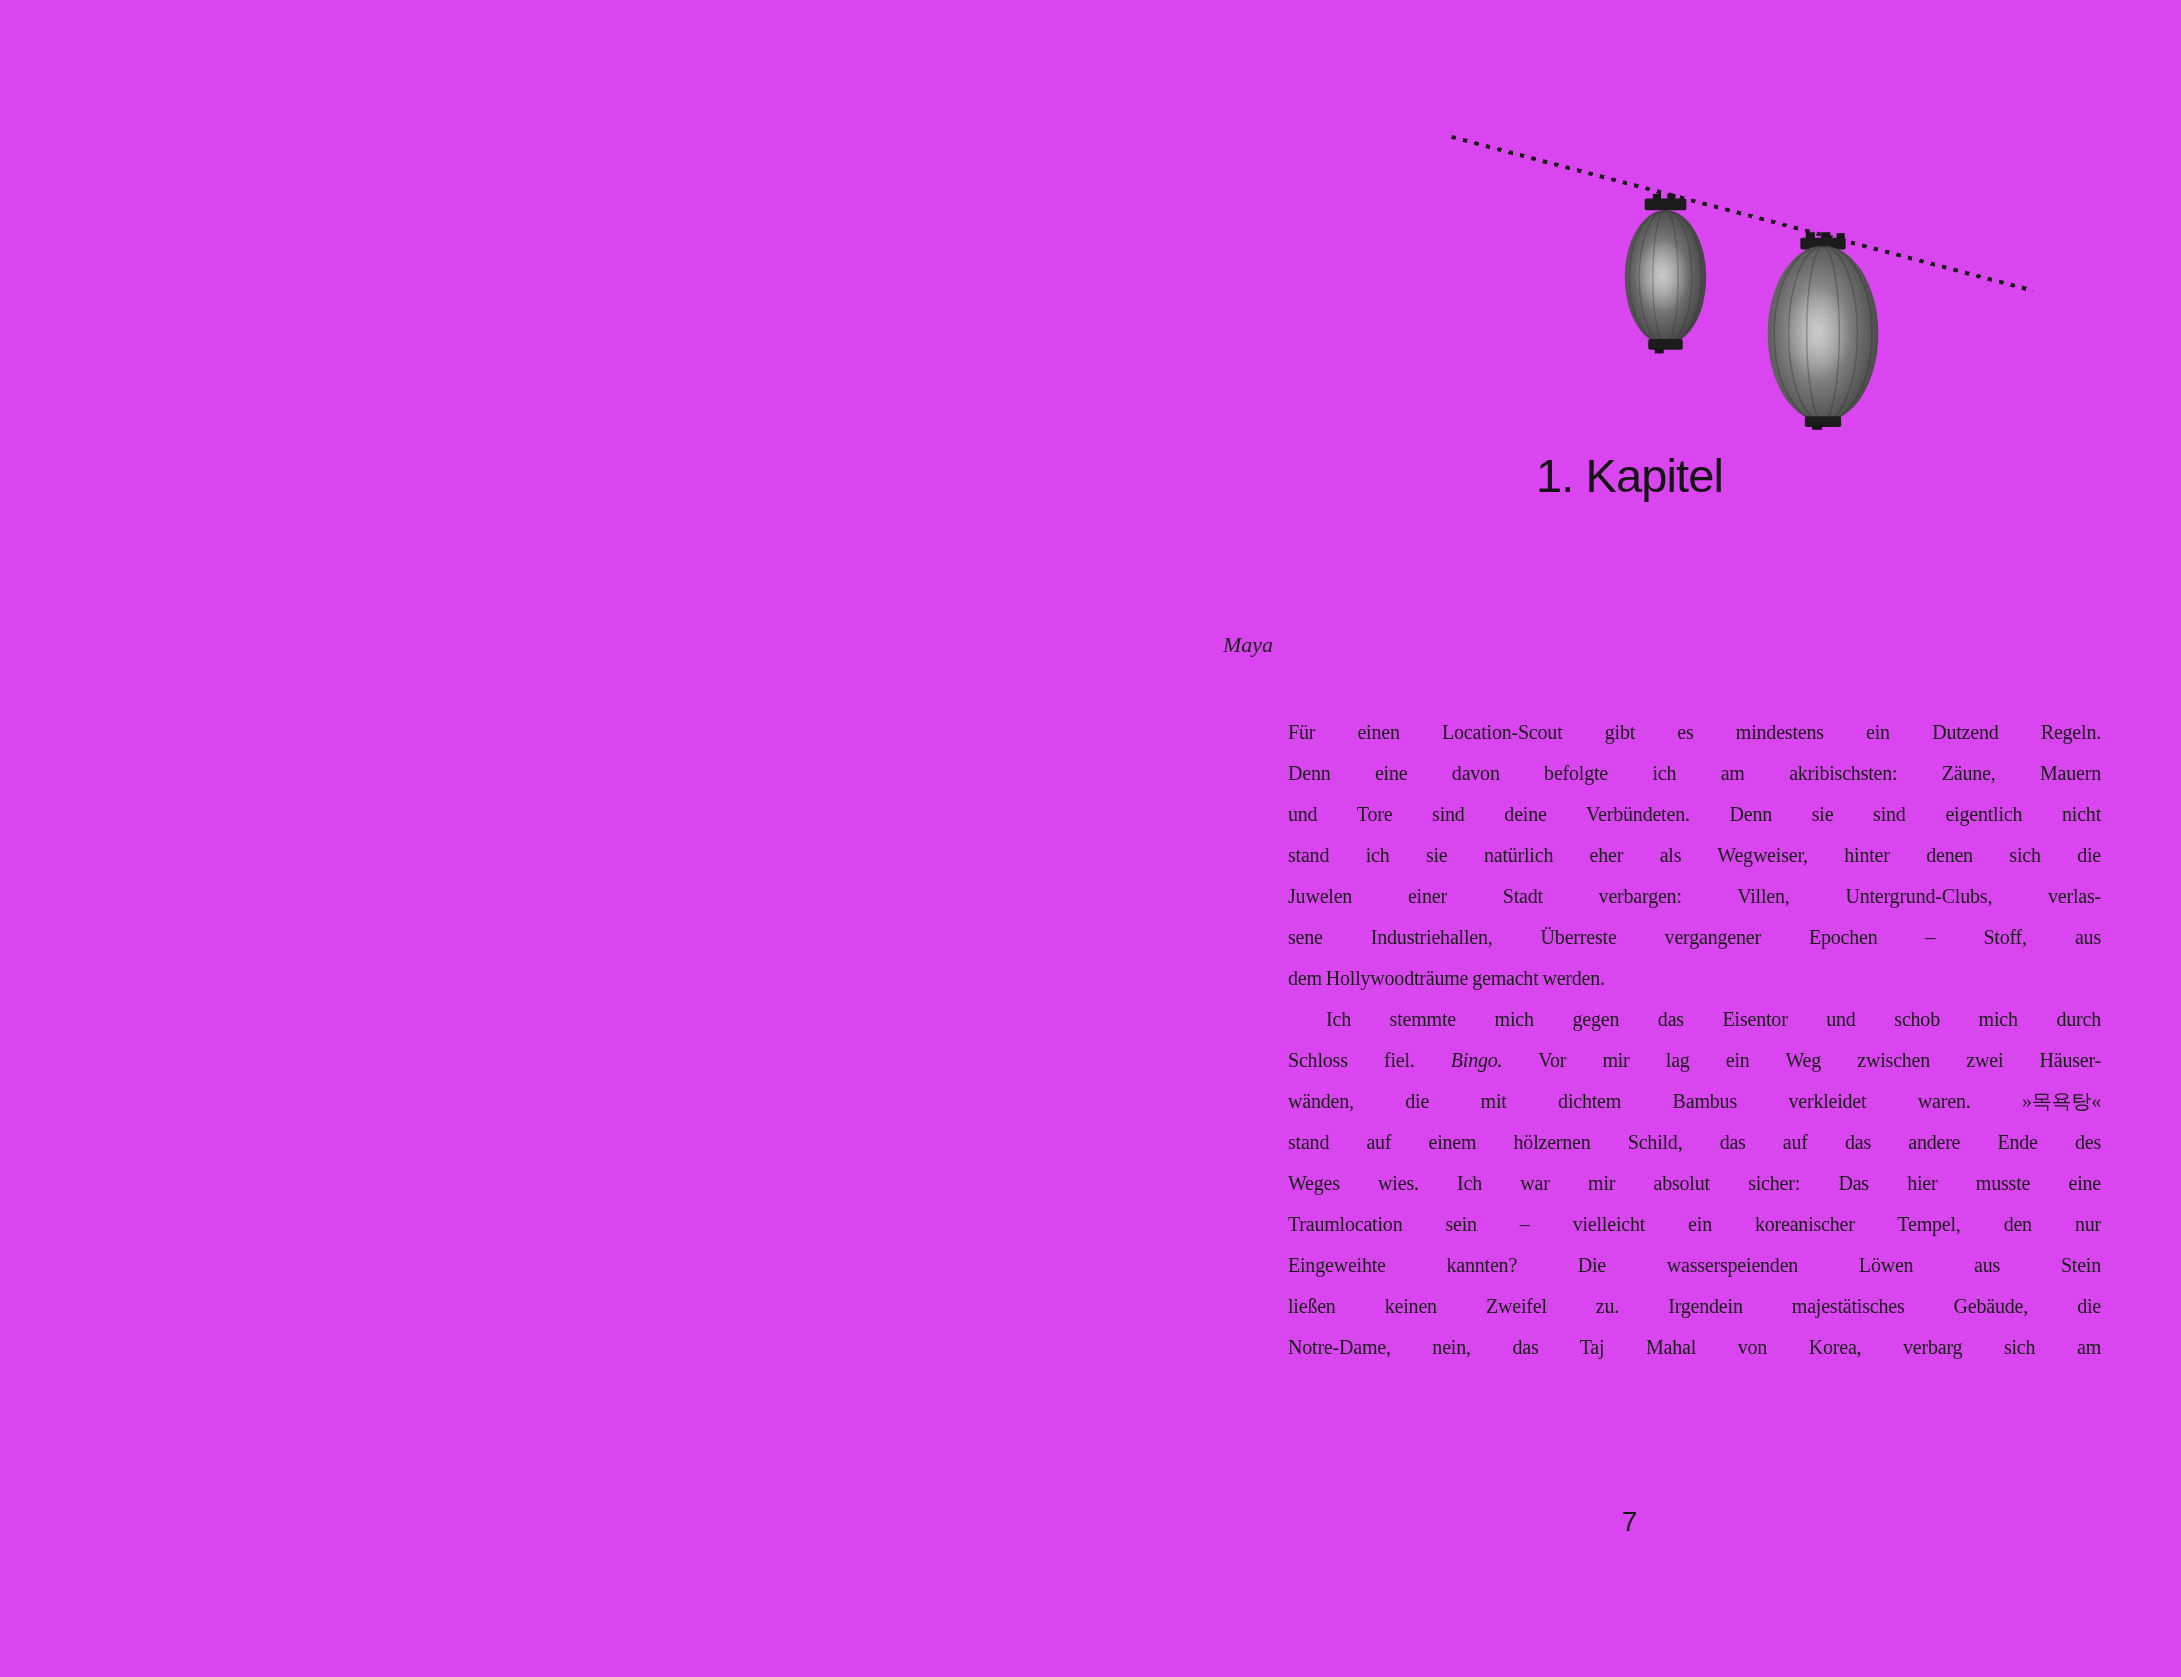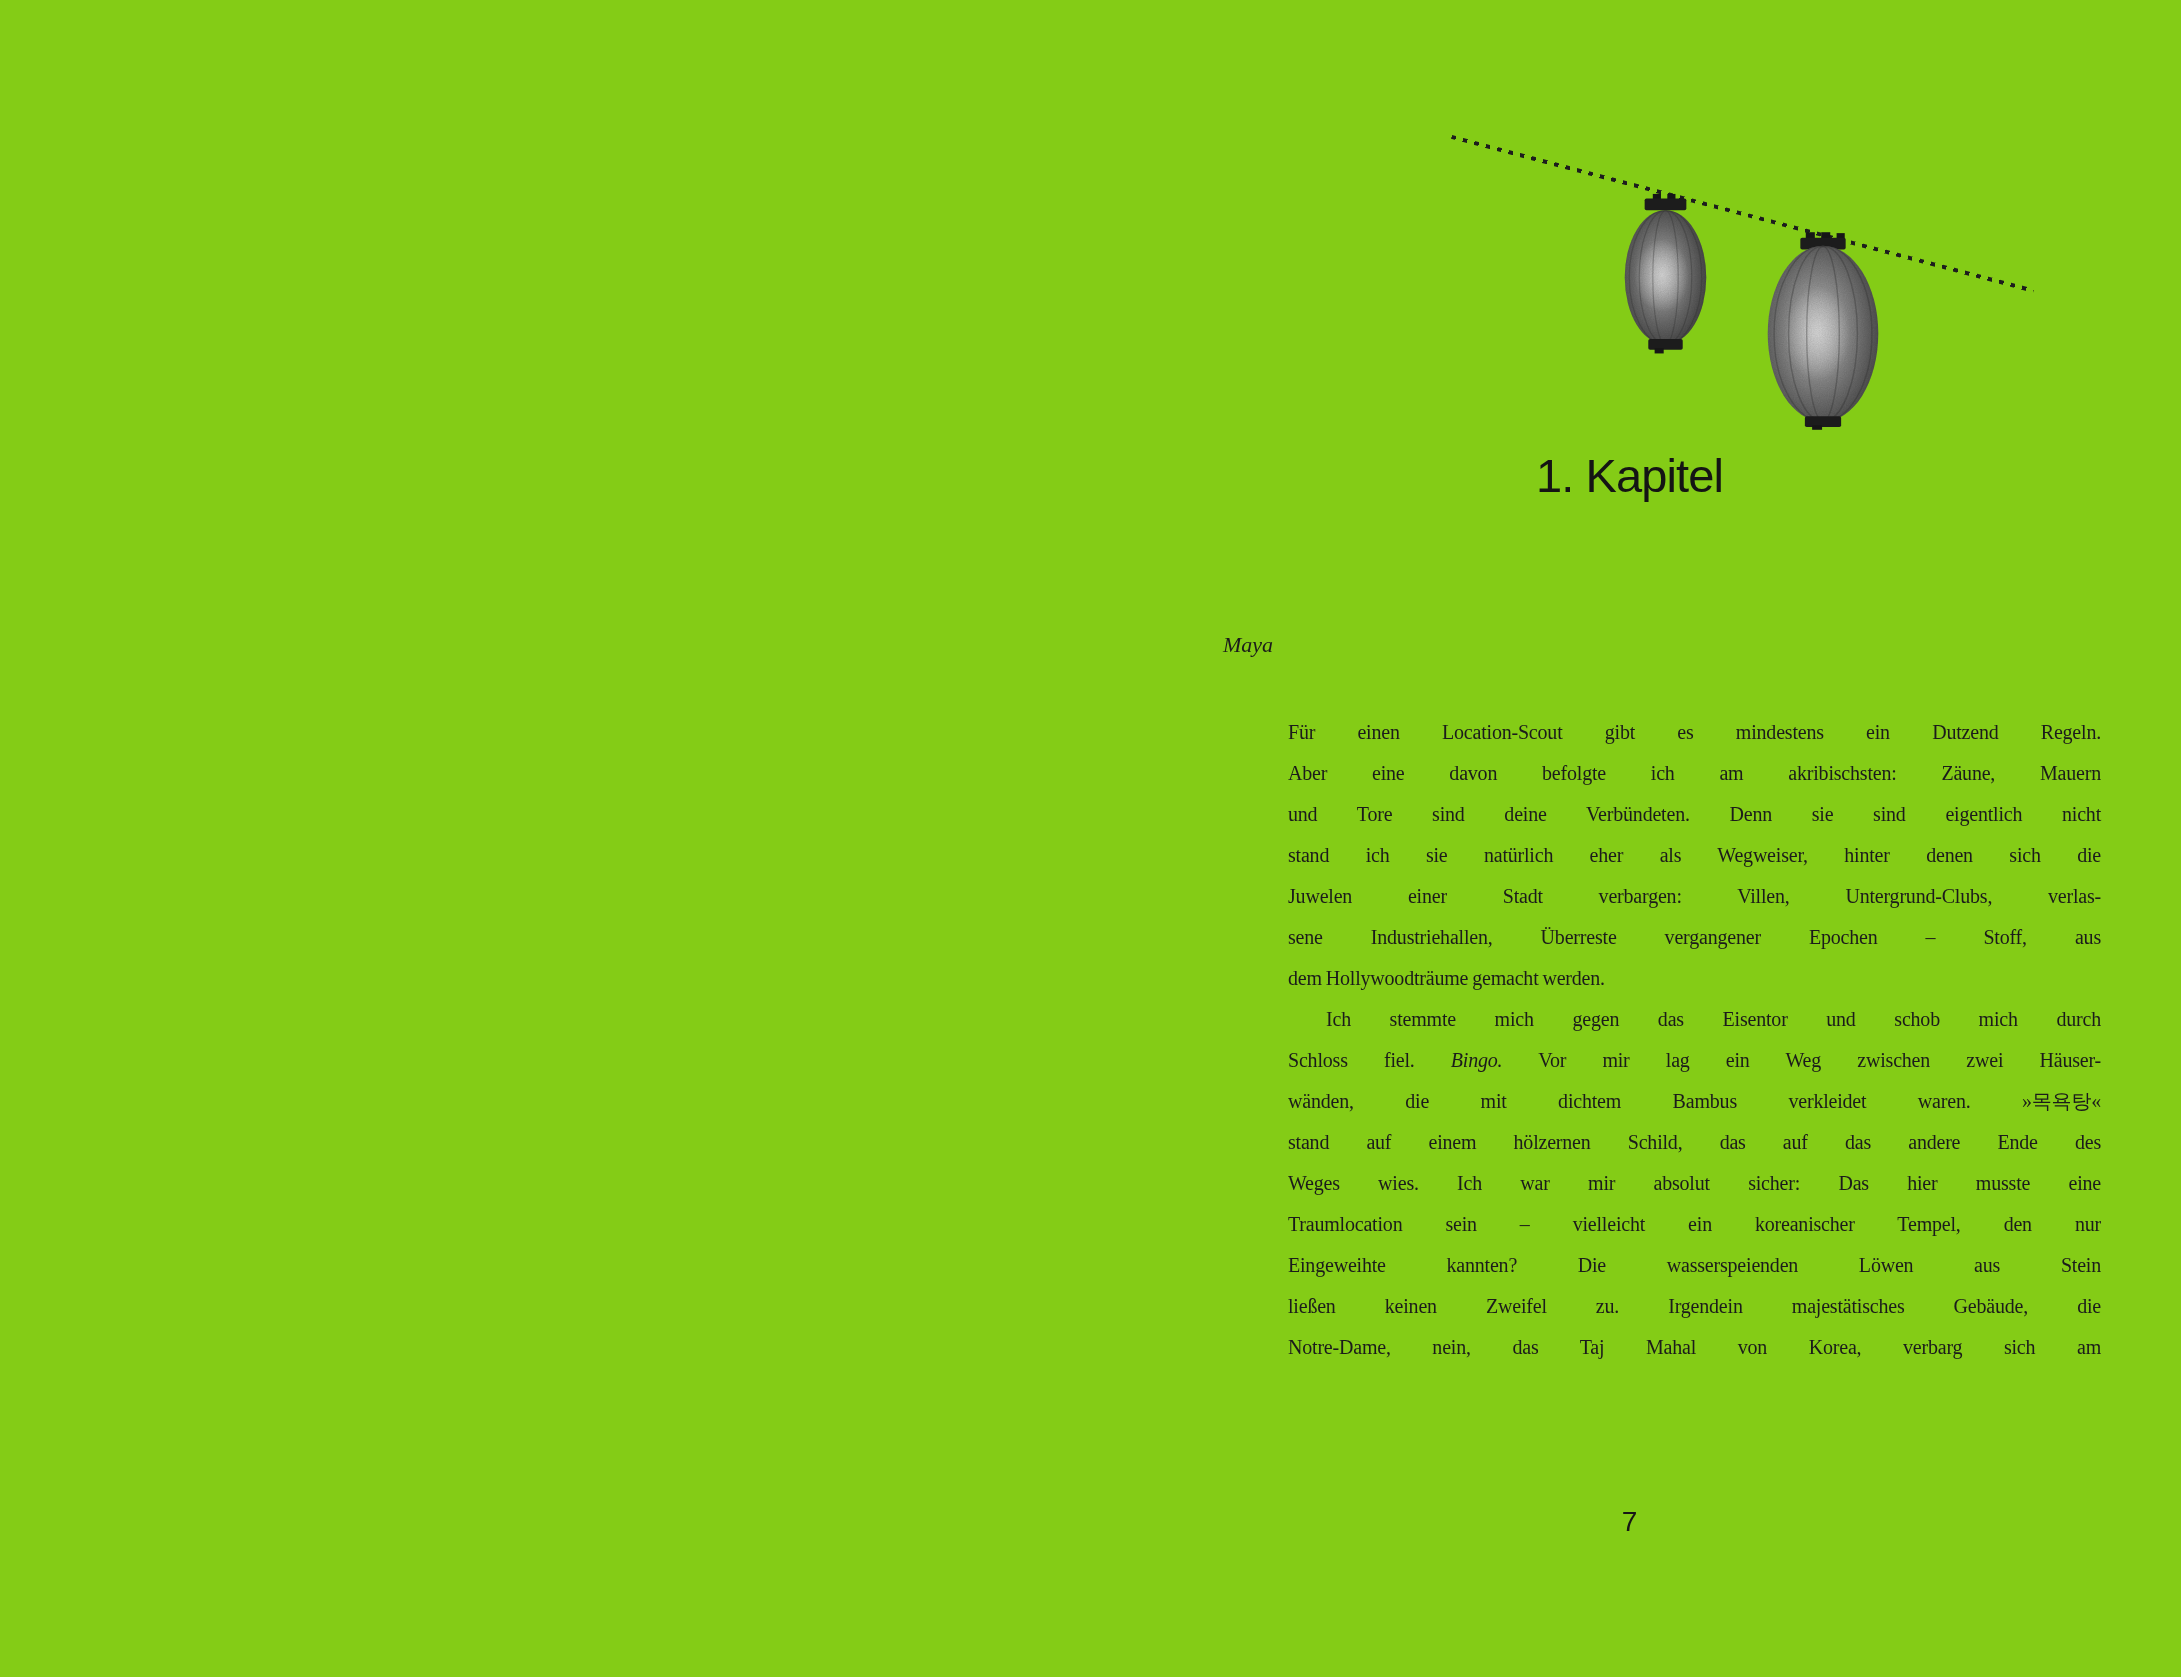--- a/index.html
+++ b/index.html
@@ -1,20 +1,20 @@
 <!DOCTYPE html>
 <html style="font-size:14.5px"><head>
 <meta charset="utf-8">
 <style>
   html, body { margin: 0; padding: 0; background: #ffffff; }
   #book-page {
     position: relative;
     width: 2182px;
     height: 1677px;
-    background: #84cc16;
+    background: #d946ef;
     overflow: hidden;
     font-family: "Liberation Serif", serif;
   }
 
   
   #string-line {
     position: absolute;
     left: 1452px; top: 135px;
     width: 602px; height: 3.6px;
     background: repeating-linear-gradient(90deg, #1d1d1d 0 4.5px, transparent 4.5px 11.8px);
@@ -171,21 +171,21 @@
       <rect x="52" y="213" width="11" height="5" fill="#161616"></rect>
     </g>
   </svg>
 
   <div id="chapter-title">1. Kapitel</div>
 
   <div id="narrator-label">Maya</div>
 
   <div id="body-text">
       <div class="body-line"><span>Für einen Location-Scout gibt es mindestens ein Dutzend Regeln.</span></div>
-      <div class="body-line"><span>Aber eine davon befolgte ich am akribischsten: Zäune, Mauern</span></div>
+      <div class="body-line"><span>Denn eine davon befolgte ich am akribischsten: Zäune, Mauern</span></div>
       <div class="body-line"><span>und Tore sind deine Verbündeten. Denn sie sind eigentlich nicht</span></div>
       <div class="body-line"><span>stand ich sie natürlich eher als Wegweiser, hinter denen sich die</span></div>
       <div class="body-line"><span>Juwelen einer Stadt verbargen: Villen, Untergrund-Clubs, verlas-</span></div>
       <div class="body-line"><span>sene Industriehallen, Überreste vergangener Epochen – Stoff, aus</span></div>
       <div class="body-line para-end"><span>dem Hollywoodträume gemacht werden.</span></div>
       <div class="body-line indented"><span>Ich stemmte mich gegen das Eisentor und schob mich durch</span></div>
       <div class="body-line"><span>Schloss fiel. </span><em>Bingo.</em><span> Vor mir lag ein Weg zwischen zwei Häuser-</span></div>
       <div class="body-line"><span>wänden, die mit dichtem Bambus verkleidet waren. »목욕탕«</span></div>
       <div class="body-line"><span>stand auf einem hölzernen Schild, das auf das andere Ende des</span></div>
       <div class="body-line"><span>Weges wies. Ich war mir absolut sicher: Das hier musste eine</span></div>

